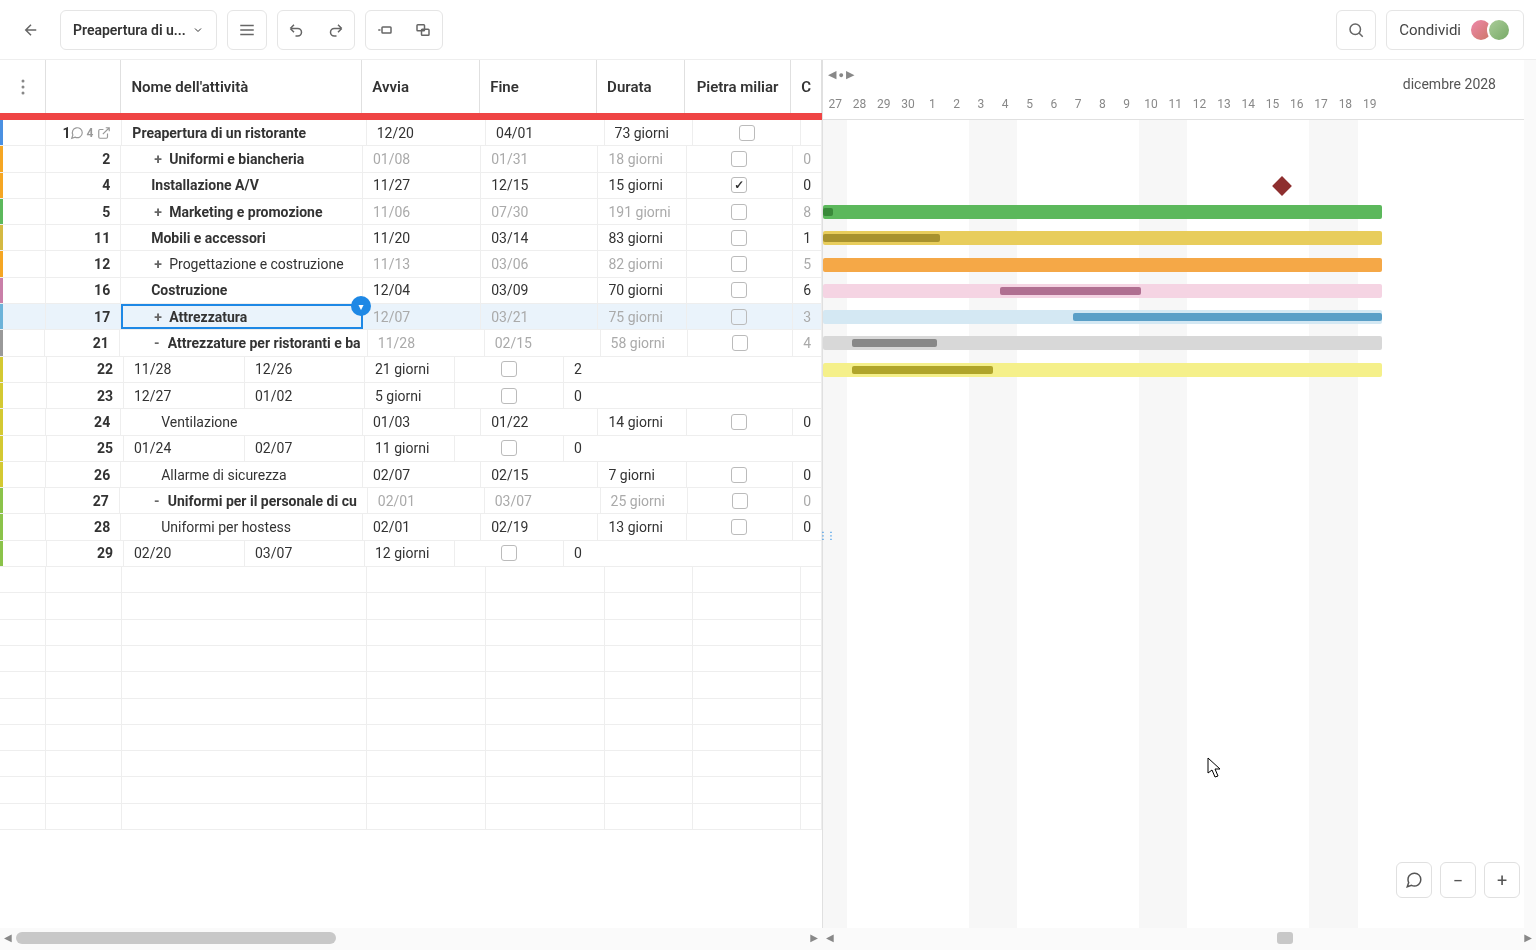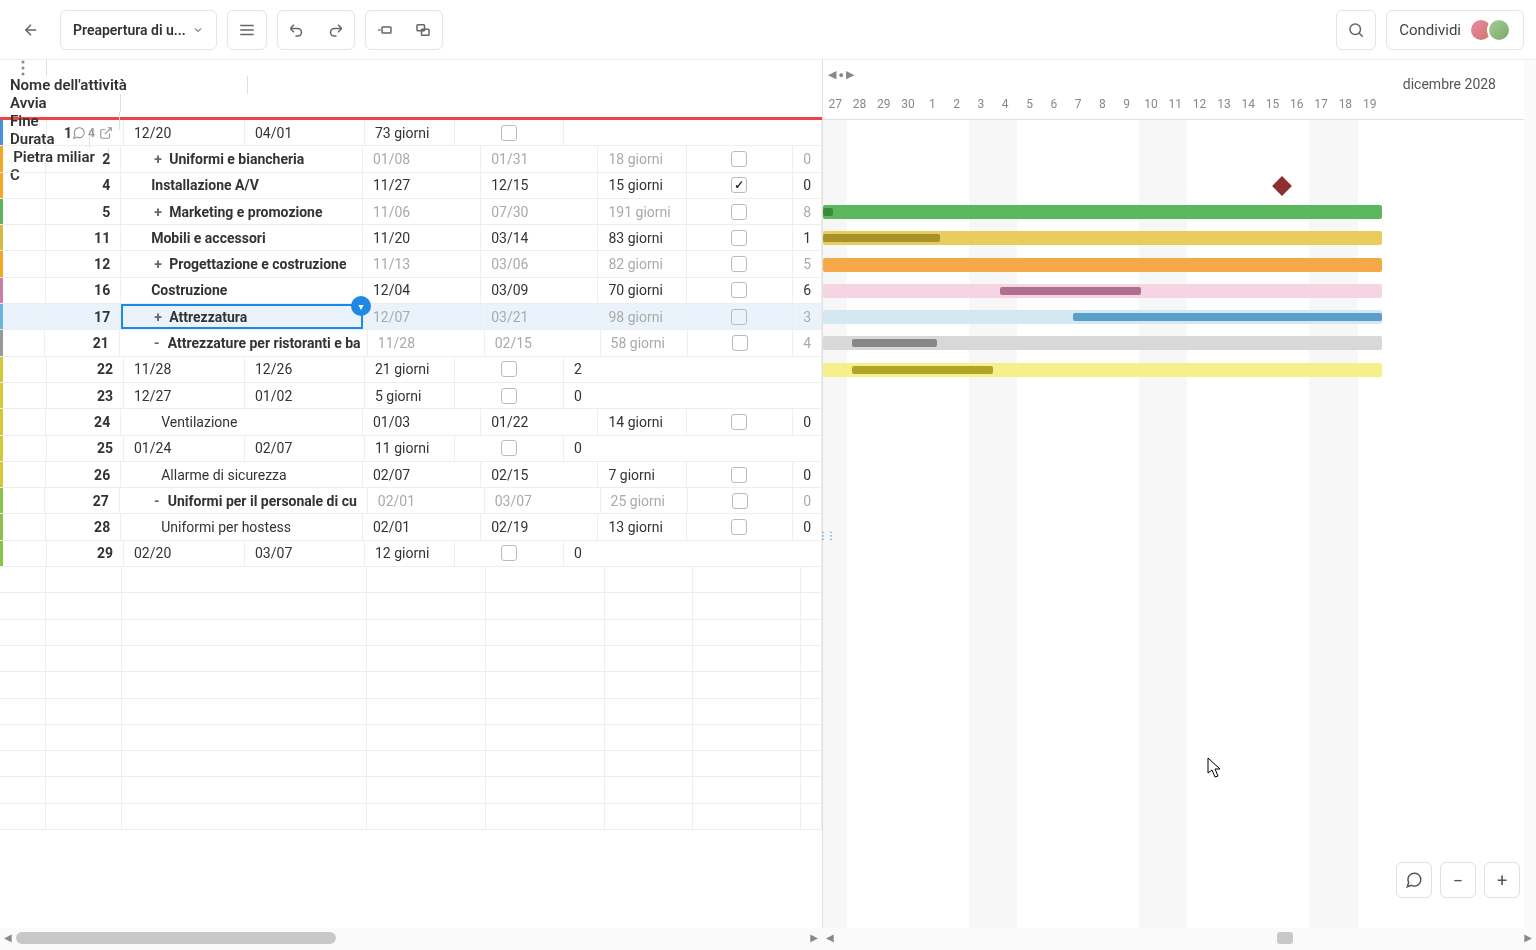--- a/index.html
+++ b/index.html
@@ -16,21 +16,21 @@
 .avatars { display: flex; }
 .avatar { width: 24px; height: 24px; border-radius: 50%; margin-left: -6px; border: 2px solid #fff; }
 .avatar:first-child { margin-left: 0; }
 
 
 .main { display: flex; height: calc(100% - 60px - 22px); position: relative; }
 .left { width: 822px; overflow: hidden; position: relative; display: flex; flex-direction: column; }
 .right { flex: 1; position: relative; overflow: hidden; border-left: 1px solid #e0e0e0; }
 
 
-.colhead { display: flex; height: 60px; border-bottom: 3px solid #ef4444; flex-direction: column; }
+.colhead { display: flex; height: 60px; border-bottom: 7px solid #ef4444; }
 .colhead > div { border-right: 1px solid #e0e0e0; display: flex; align-items: center; padding: 0 10px; font-size: 15px; font-weight: 600; color: #333; }
 .c-more { width: 47px; justify-content: center; }
 .c-rownum { width: 77px; }
 .c-name { width: 248px; }
 .c-start { width: 121px; }
 .c-end { width: 120px; }
 .c-dur { width: 90px; }
 .c-mile { width: 109px; justify-content: center; }
 .c-last { flex: 1; border-right: none; }
 
@@ -179,20 +179,25 @@
           </div>
     <div class="c-rownum">
             <span>1</span>
             <span class="comment-ind"><svg width="14" height="14" viewBox="0 0 24 24" fill="none" stroke="#999" stroke-width="2">
                 <path d="M21 11.5a8.5 8.5 0 0 1-12.3 7.6L3 21l1.9-5.7A8.5 8.5 0 1 1 21 11.5z"></path>
               </svg>4</span>
             <svg width="14" height="14" viewBox="0 0 24 24" fill="none" stroke="#999" stroke-width="2" style="margin-left:4px">
               <path d="M18 13v6a2 2 0 0 1-2 2H5a2 2 0 0 1-2-2V8a2 2 0 0 1 2-2h6M15 3h6v6M10 14L21 3"></path>
             </svg>
           </div>
+    <div class="c-name" style="position:relative">
+            <span class="indent1" style="display:flex;align-items:center">
+              <span class="name-text" style="font-weight:700">Preapertura di un ristorante</span>
+            </span>
+          </div>
     <div class="c-start">
             <span class="val-text">12/20</span>
           </div>
     <div class="c-end">
             <span class="val-text">04/01</span>
           </div>
     <div class="c-dur">
             <span class="val-text">73 giorni</span>
           </div>
     <div class="c-mile">
@@ -319,21 +324,21 @@
         <div class="row">
     <div class="c-more">
             <div class="row-color" style="background:#f5a623"></div>
           </div>
     <div class="c-rownum">
             <span>12</span>
           </div>
     <div class="c-name" style="position:relative">
             <span class="indent2" style="display:flex;align-items:center">
               <span class="expander">+</span>
-              <span class="name-text" style="font-weight:700">Progettazione e costruzione</span>
+              <span class="name-text" style="font-weight:400">Progettazione e costruzione</span>
             </span>
           </div>
     <div class="c-start">
             <span class="dim-text">11/13</span>
           </div>
     <div class="c-end">
             <span class="dim-text">03/06</span>
           </div>
     <div class="c-dur">
             <span class="dim-text">82 giorni</span>
@@ -387,21 +392,21 @@
               <span class="name-text" style="font-weight:700">Attrezzatura</span>
             </span>
           </div>
     <div class="c-start">
             <span class="dim-text">12/07</span>
           </div>
     <div class="c-end">
             <span class="dim-text">03/21</span>
           </div>
     <div class="c-dur">
-            <span class="dim-text">98 giorni</span>
+            <span class="dim-text">75 giorni</span>
           </div>
     <div class="c-mile">
             <span class="chk"></span>
           </div>
     <div class="c-last">
             <span class="dim-text">3</span>
           </div>
   </div>
         <div class="row">
     <div class="c-more">

